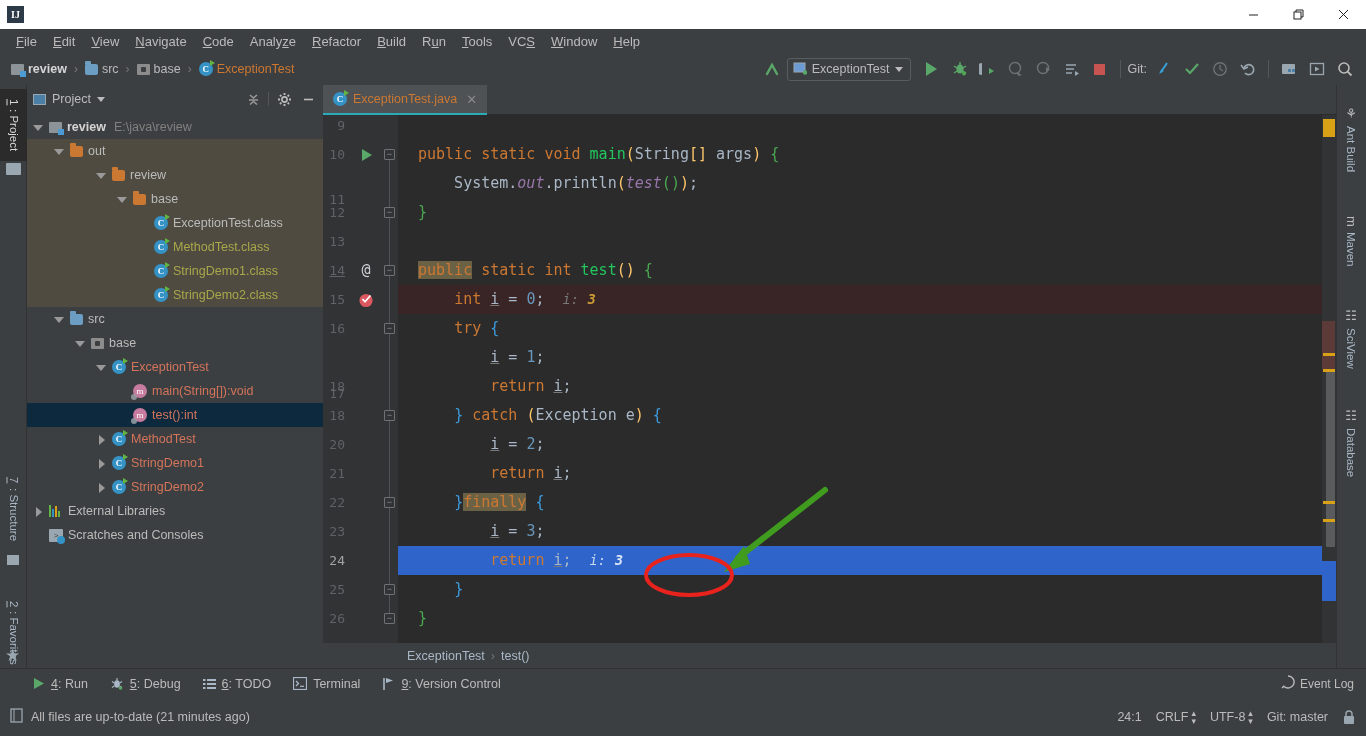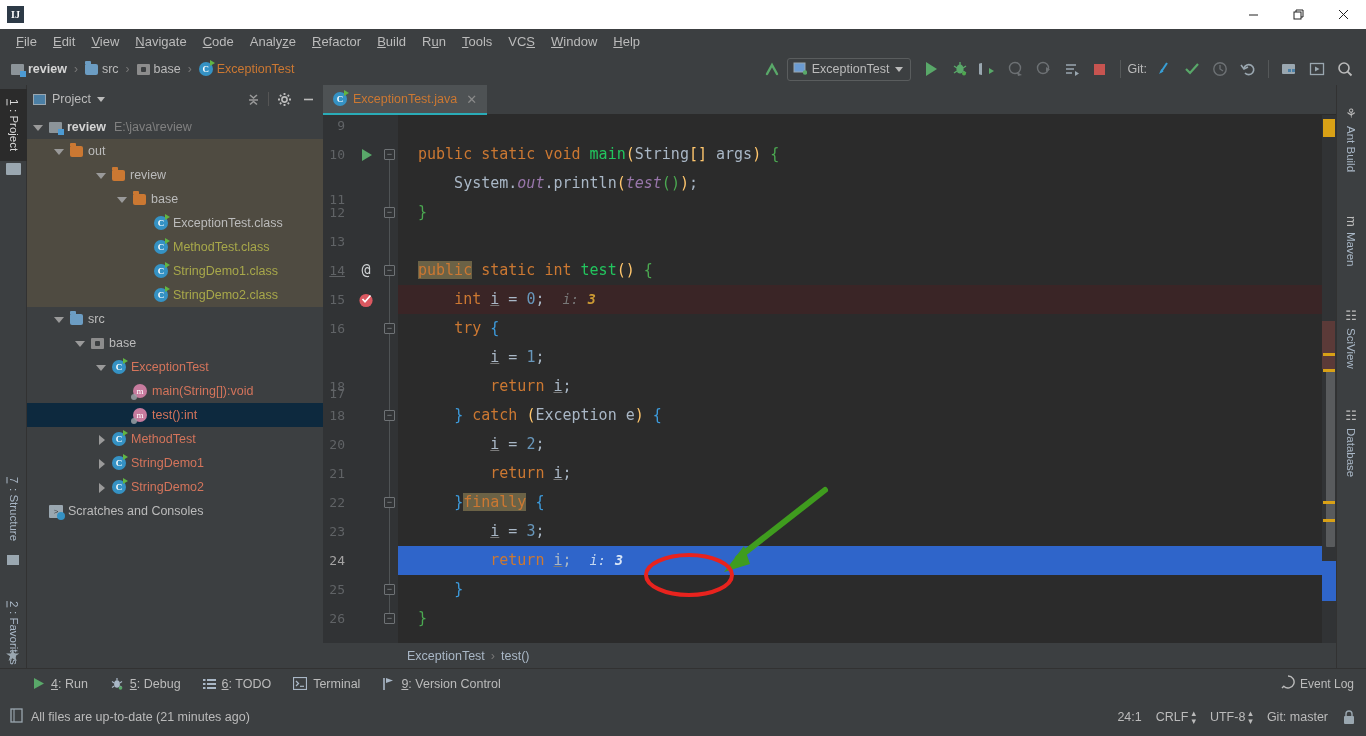--- a/index.html
+++ b/index.html
@@ -575,20 +575,30 @@
         </div>
         <div class="trow" style="padding-left: 69px;">
           <span class="arrow closed"></span>
           <span class="ico class-ico">C</span>
           <span class="tlabel orange">StringDemo1</span>
         </div>
         <div class="trow" style="padding-left: 69px;">
           <span class="arrow closed"></span>
           <span class="ico class-ico">C</span>
           <span class="tlabel orange">StringDemo2</span>
+        </div>
+        <div class="trow" style="padding-left: 6px;">
+          <span class="arrow closed"></span>
+          <span class="ico libs-ico">
+            <i style="background: rgb(98, 181, 67); height: 12px;"></i>
+            <i style="background: rgb(53, 146, 196); height: 8px;"></i>
+            <i style="background: rgb(217, 161, 22); height: 11px;"></i>
+            <i style="background: rgb(98, 181, 67); height: 6px;"></i>
+          </span>
+          <span class="tlabel white">External Libraries</span>
         </div>
         <div class="trow" style="padding-left: 6px;">
           <span class="arrow"></span>
           <span class="ico scratch-ico">&gt;</span>
           <span class="tlabel white">Scratches and Consoles</span>
         </div>
       </div>
   </div>
 
   <div class="editor-area">

